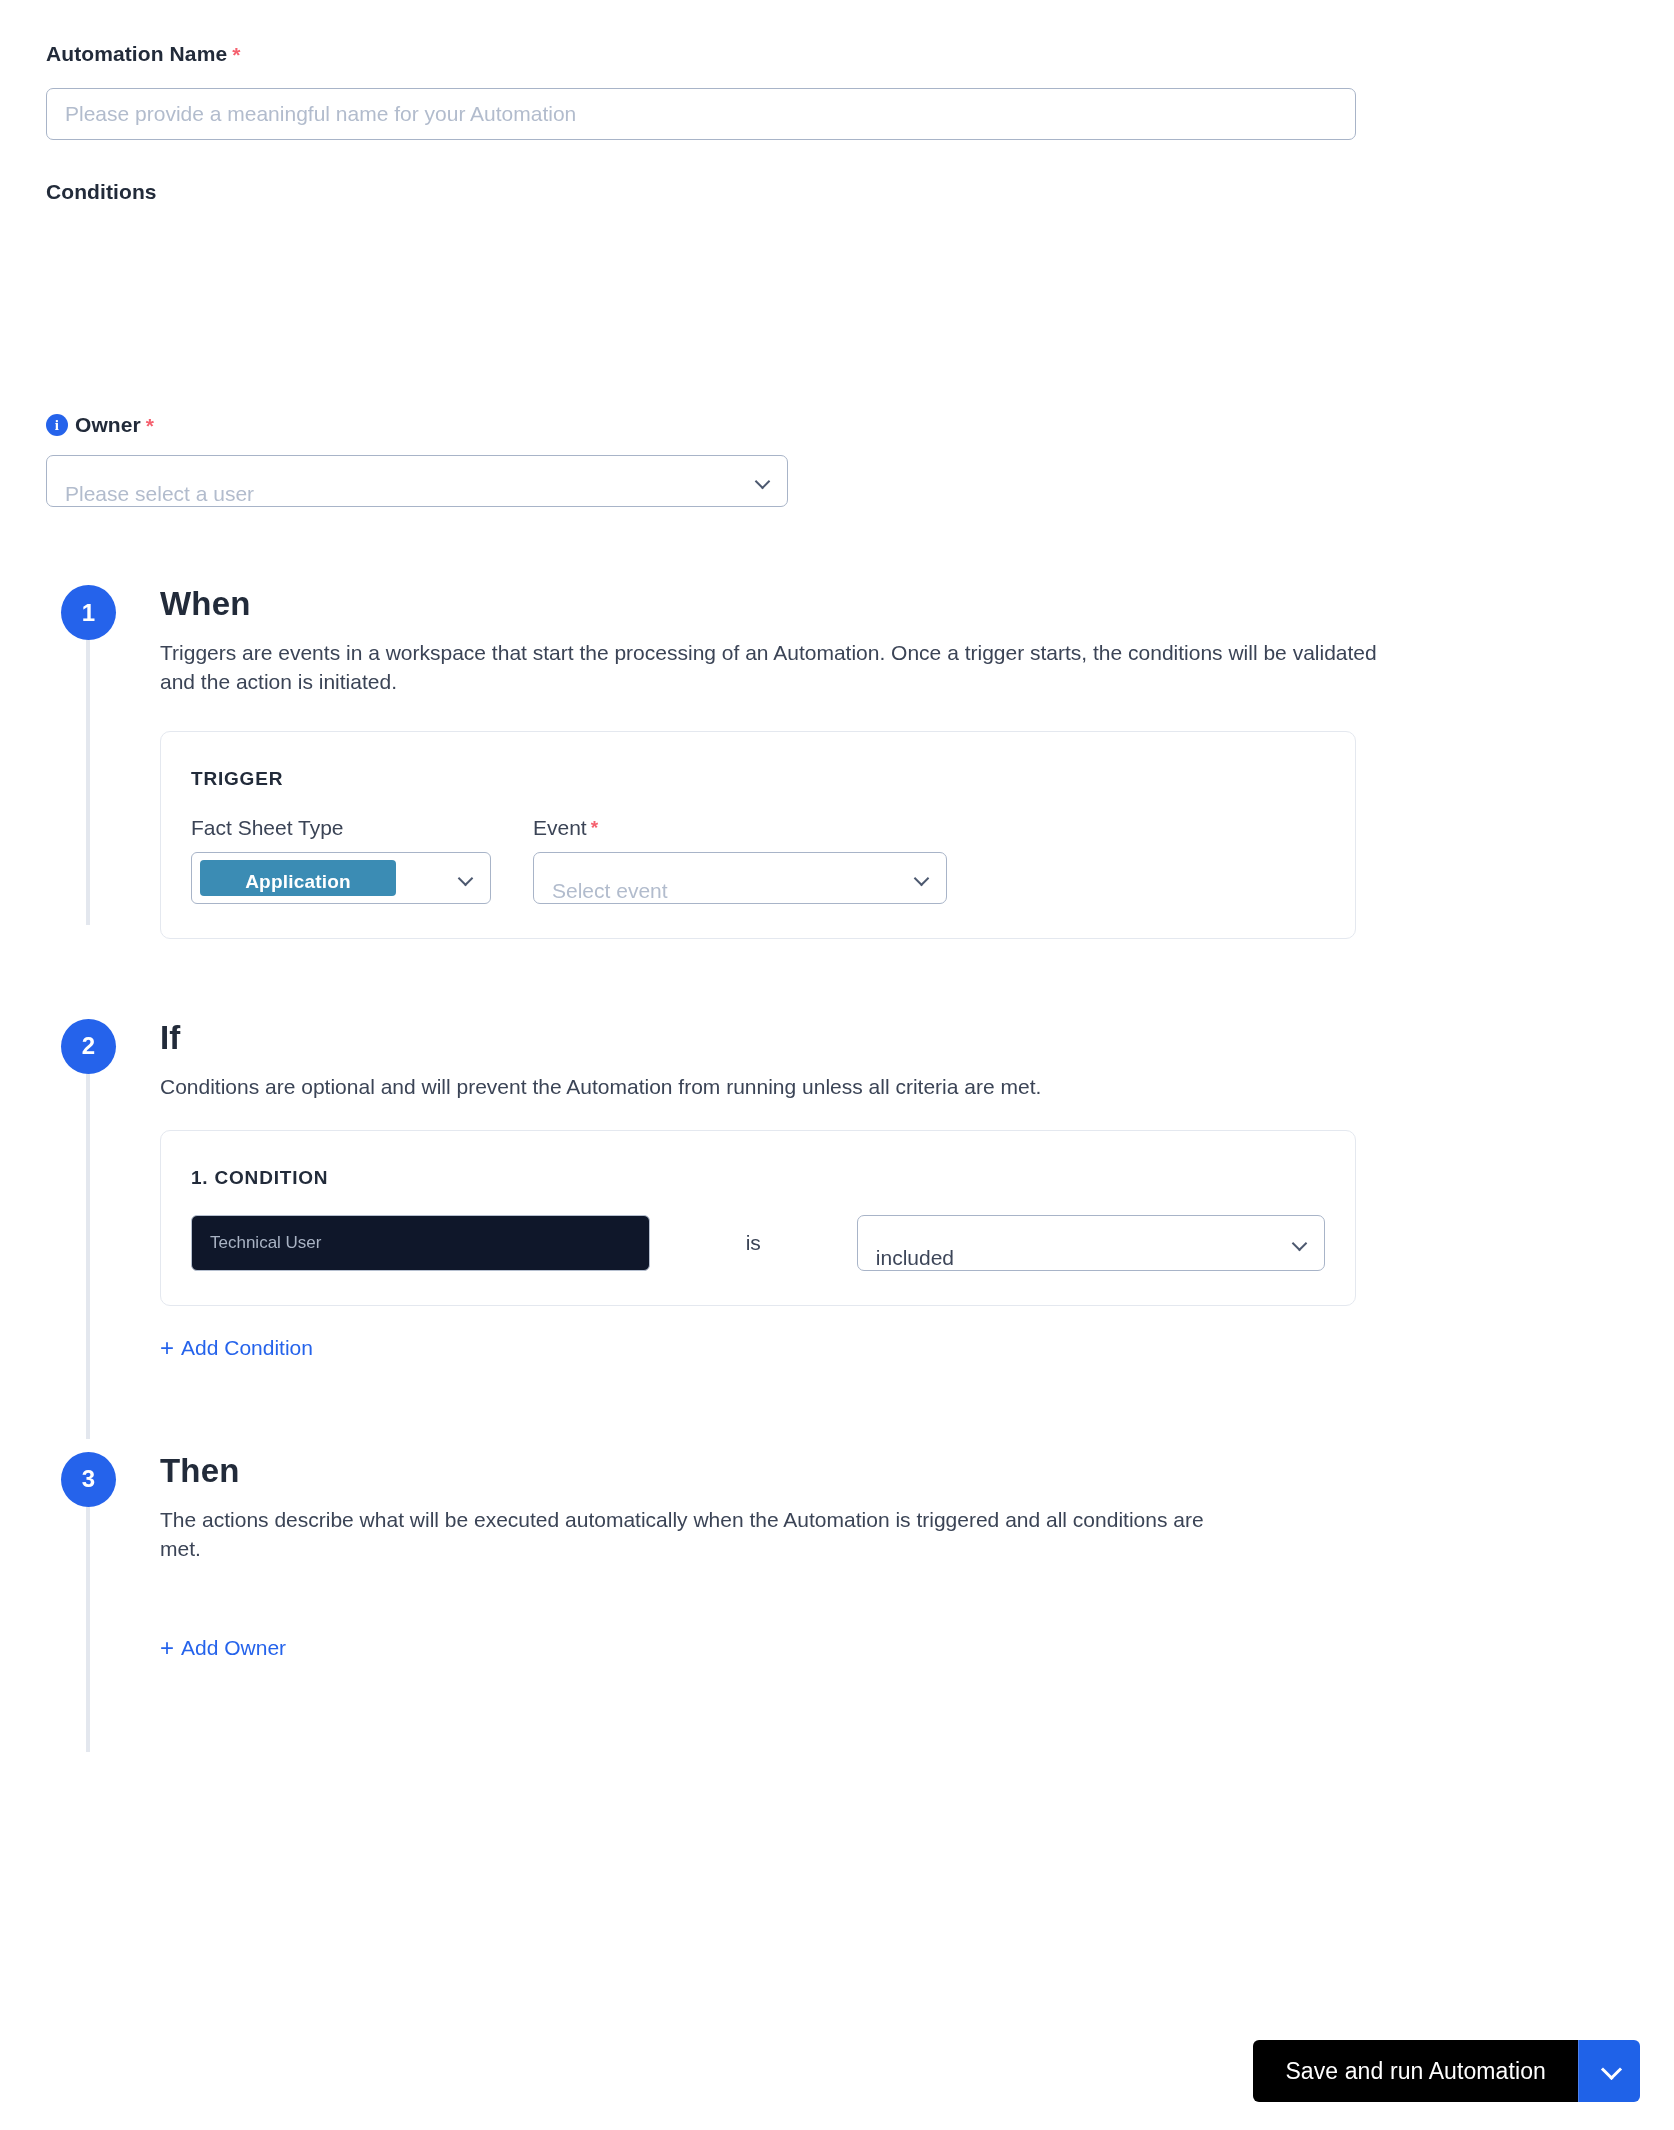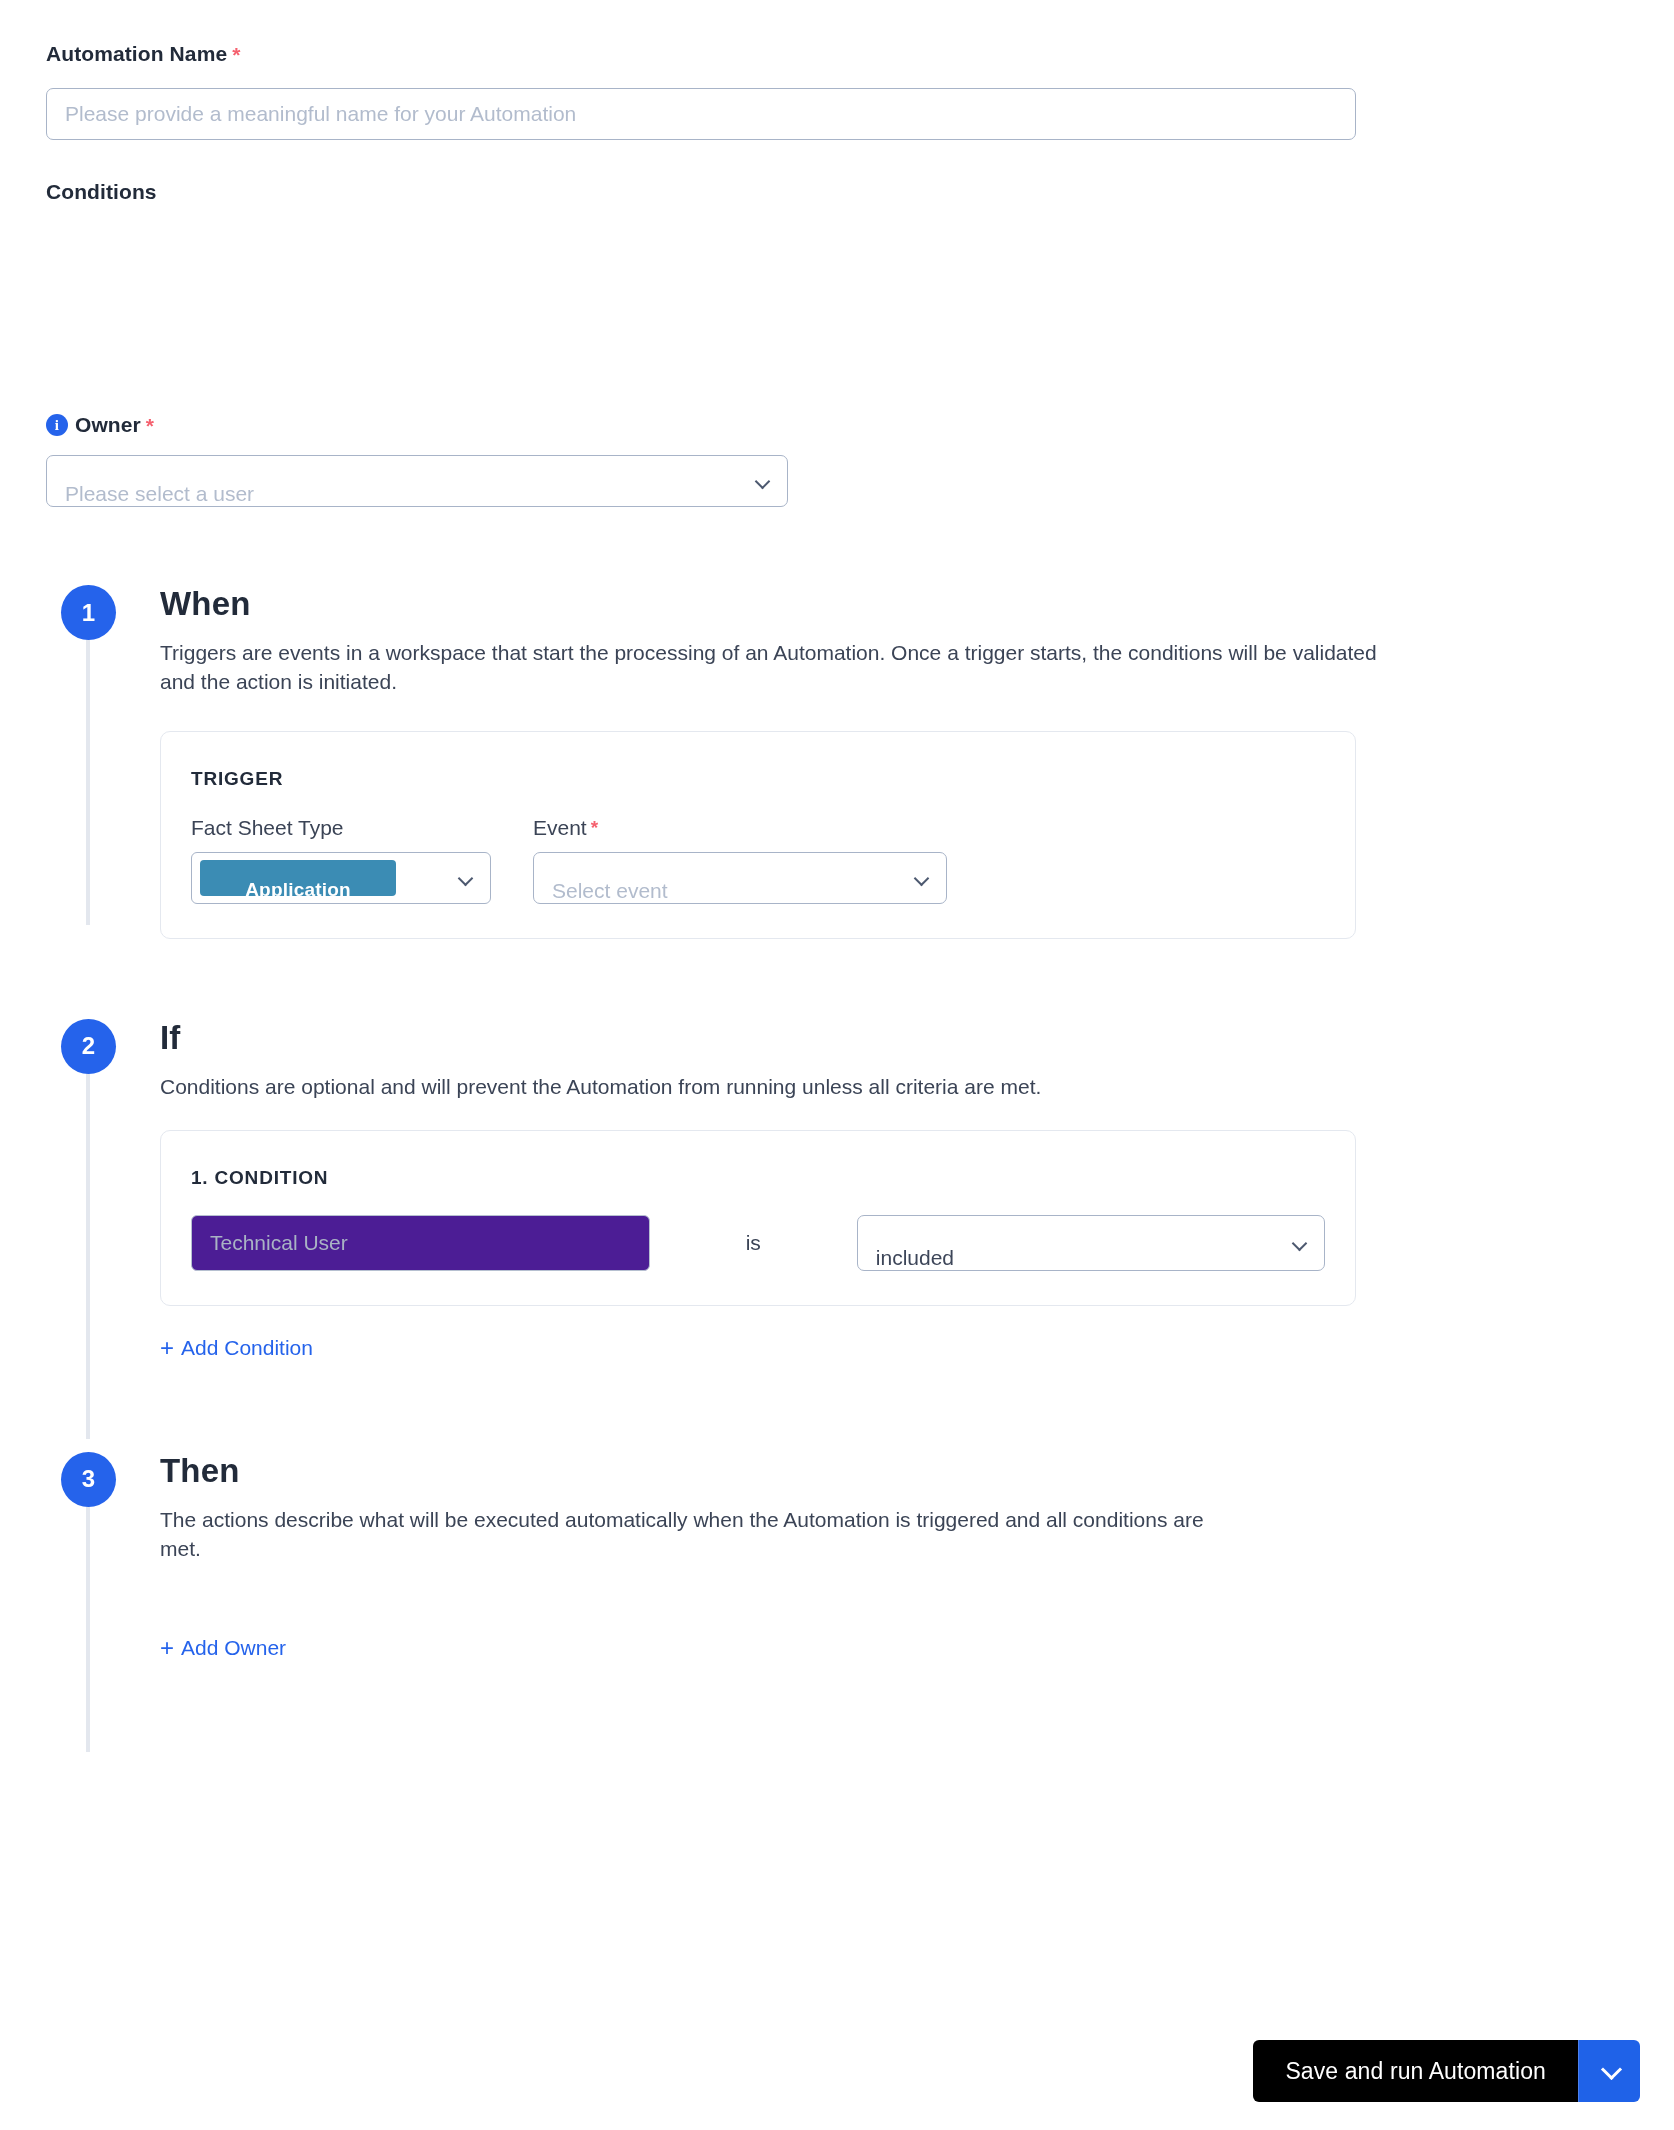--- a/index.html
+++ b/index.html
@@ -220,21 +220,21 @@
     cursor: pointer;
   }
   .chip {
     background: #3b8cb4;
     color: #ffffff;
     font-size: 19px;
     font-weight: 700;
     border-radius: 4px;
     height: 36px;
     line-height: 36px;
-    padding: 12px 18px;
+    padding: 4px 18px;
     min-width: 196px;
     text-align: center;
     letter-spacing: .2px;
   }
 
   .link-btn {
     display: inline-flex;
     align-items: center;
     gap: 7px;
     color: #2563eb;
@@ -248,25 +248,25 @@
   }
   .link-btn .plus { font-size: 24px; line-height: 1; font-weight: 500; }
 
   
   .cond-row { display: flex; align-items: center; }
   .cond-field {
     width: 546px;
     height: 56px;
     border: 1px solid #b6c0d0;
     border-radius: 6px;
-    background: #4c1d95;
+    background: #0f172a;
     display: flex;
     align-items: center;
     padding: 0 18px;
-    font-size: 21px;
+    font-size: 17px;
     color: #a9b3c4;
   }
   .cond-is {
     width: 250px;
     text-align: center;
     font-size: 21px;
     color: #3b4456;
   }
   .cond-select {
     width: 552px;

